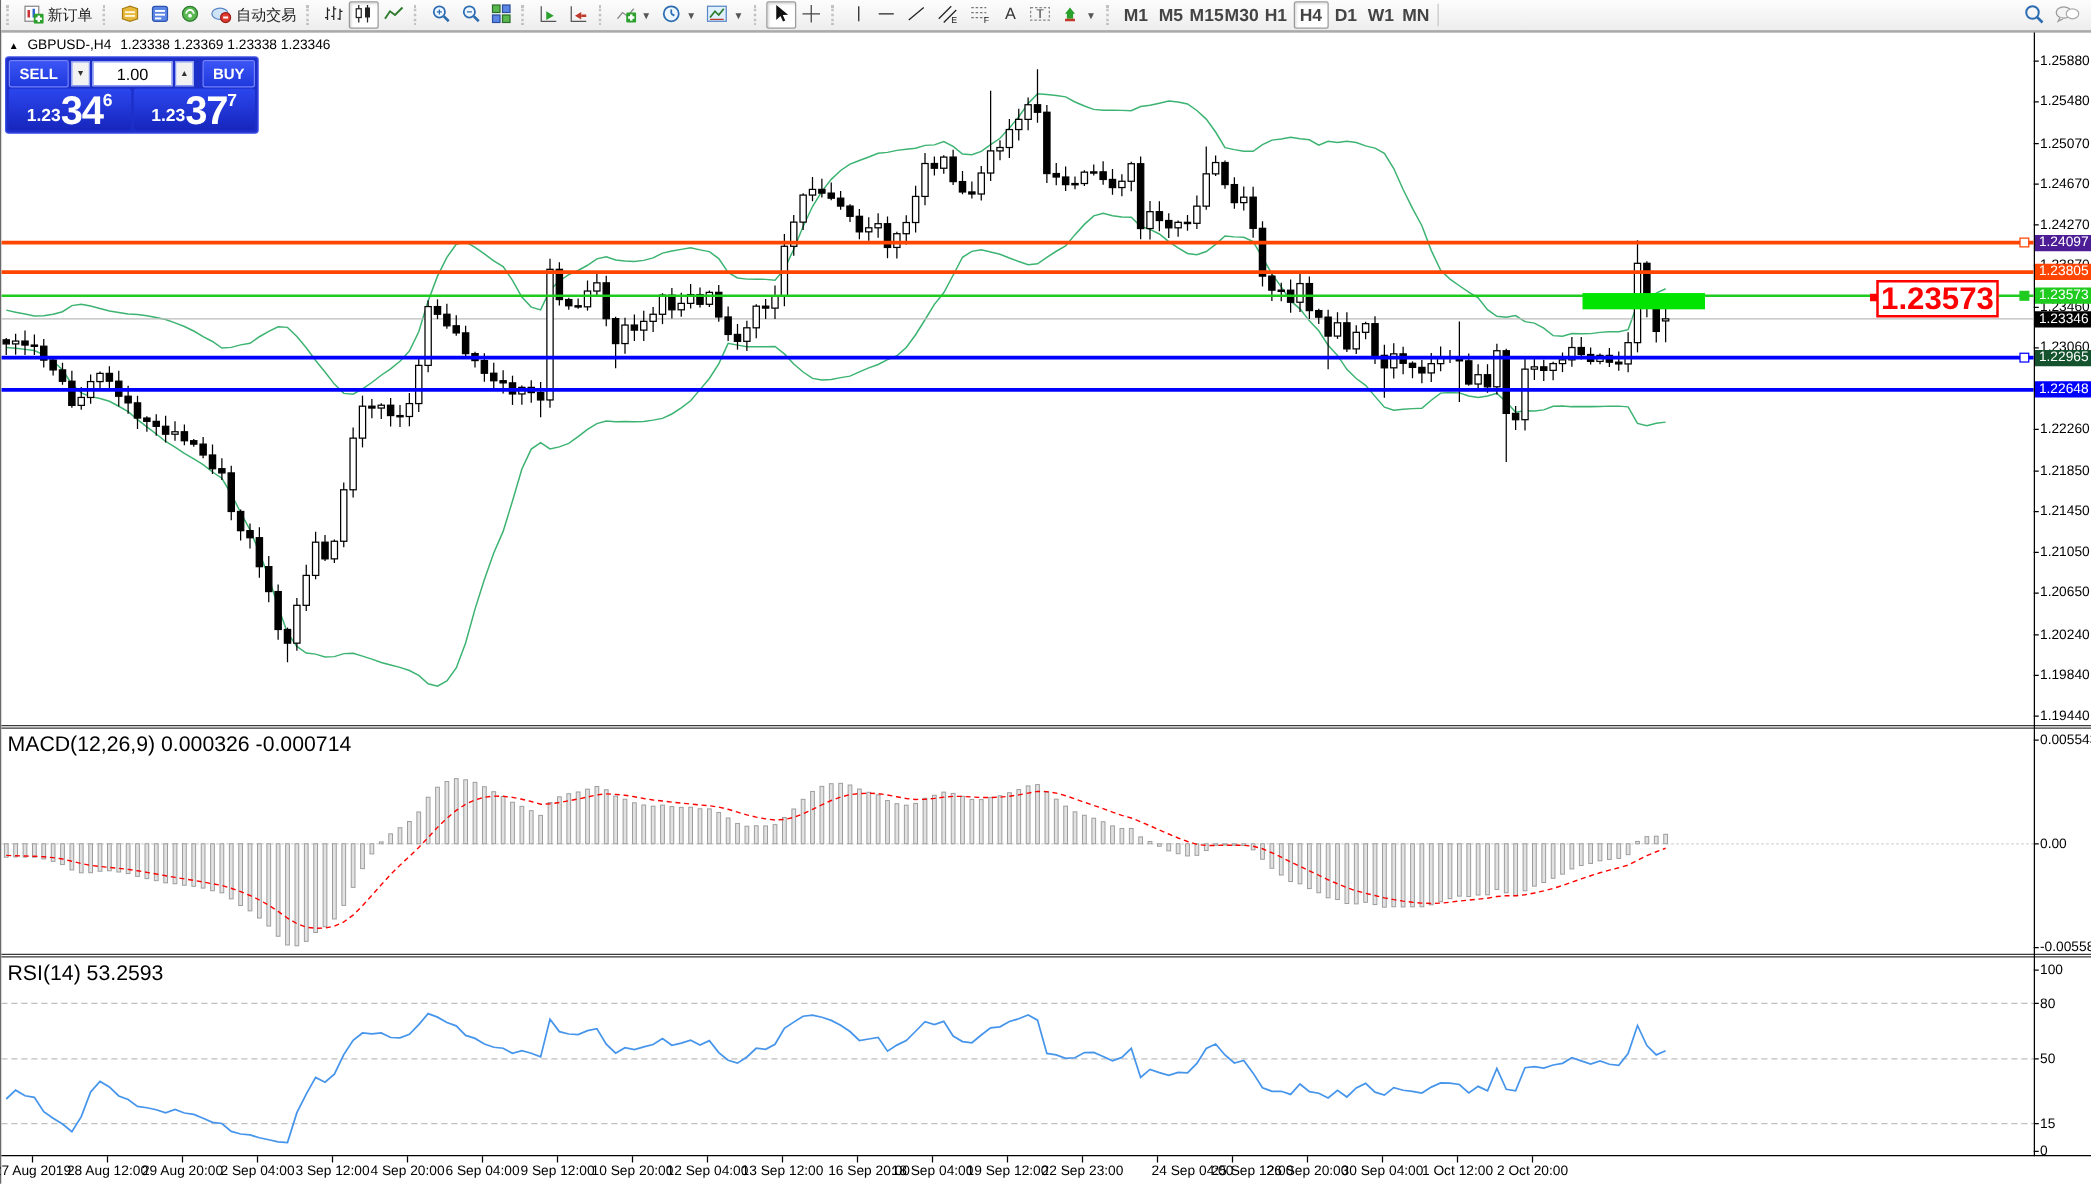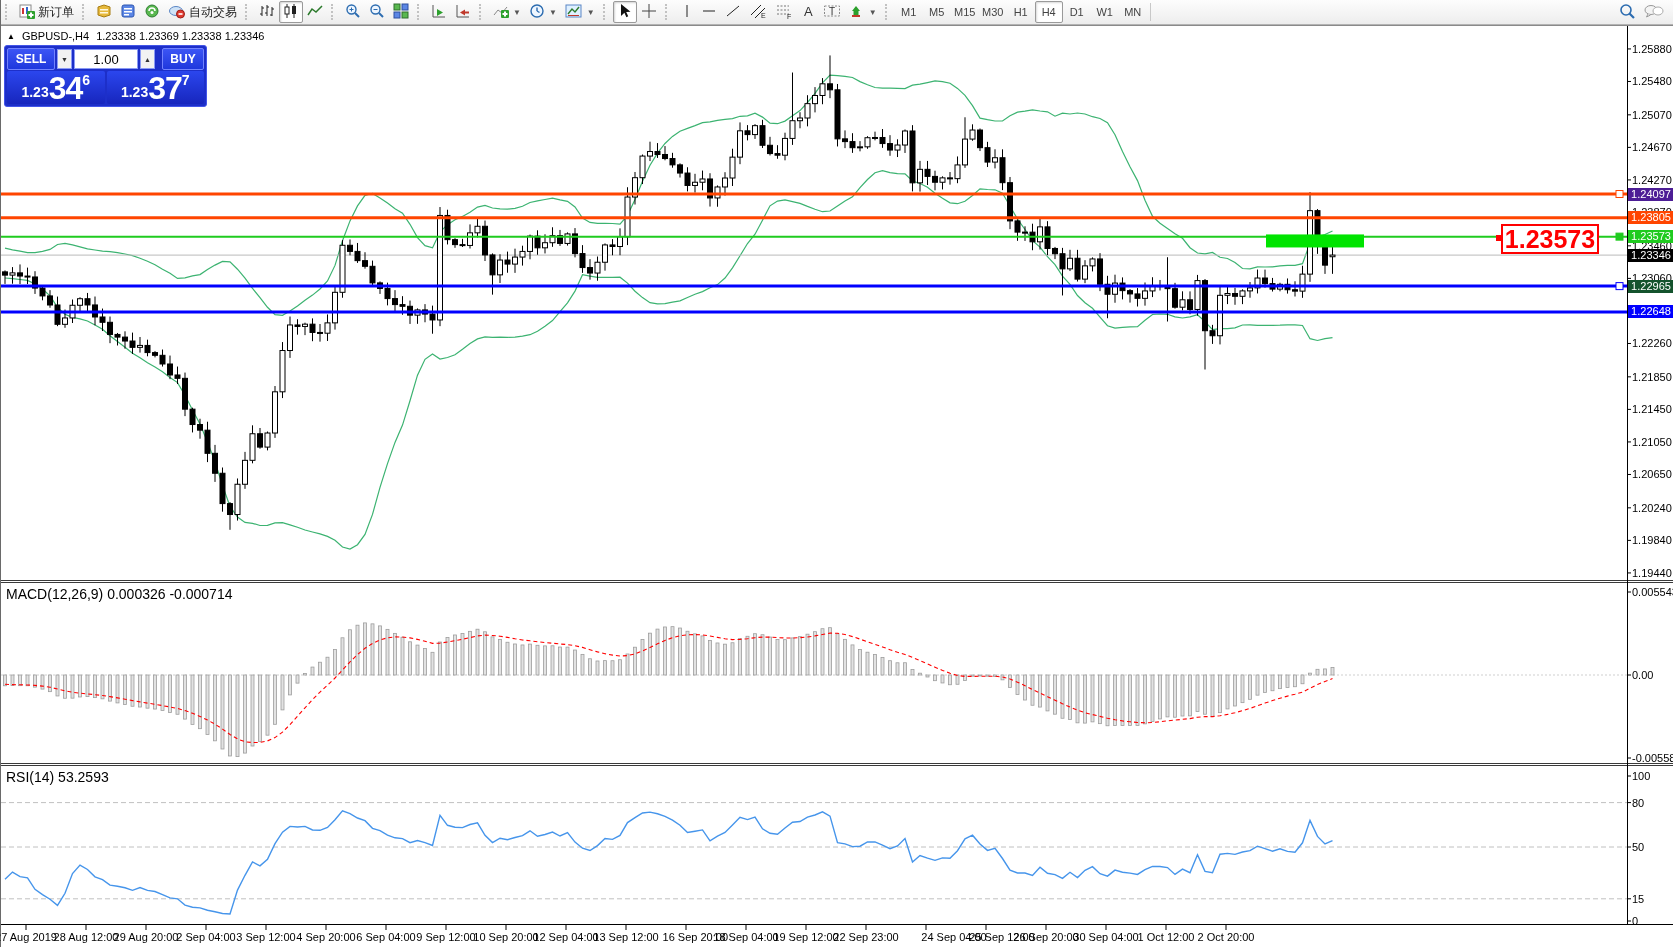--- a/index.html
+++ b/index.html
@@ -8,32 +8,32 @@
   
   #toolbar{position:absolute;left:0;top:0;width:1673px;height:25px;background:linear-gradient(#fdfdfd,#ededed);
     border-bottom:1px solid #b3b3b3;display:flex;align-items:center;box-sizing:border-box;z-index:40;font-size:12px;color:#222;}
   .tbtn{height:22px;min-width:22px;display:flex;align-items:center;justify-content:flex-end;gap:3px;
     padding:0 3px;border:1px solid transparent;border-radius:2px;box-sizing:border-box;}
   .tbtn.pressed{background:#fff;border:1px solid #9a9a9a;box-shadow:inset 1px 1px 2px rgba(0,0,0,.18);}
   .tbtn .lbl{white-space:nowrap;}
   .grip{width:5px;height:16px;border-left:2px dotted #c2c2c2;margin:0 3px 0 4px;}
   .sep{width:1px;height:18px;background:#c8c8c8;margin:0 3px;}
   .caret{font-size:8px;color:#555;margin-left:1px;}
-  .tf{width:26px;text-align:center;font-weight:normal;font-size:11px;color:#444;height:20px;line-height:20px;border:1px solid transparent;border-radius:2px;}
+  .tf{width:26px;text-align:center;font-weight:bold;font-size:14px;color:#444;height:20px;line-height:20px;border:1px solid transparent;border-radius:2px;}
   .tf.pressed{background:#fff;border:1px solid #9a9a9a;box-shadow:inset 1px 1px 2px rgba(0,0,0,.15);}
   #tb-right{margin-left:auto;display:flex;align-items:center;gap:8px;padding-right:10px;}
   
   #chart-svg{position:absolute;left:0;top:0;z-index:5;}
   .abs{position:absolute;}
   #ohlc-header{left:6px;top:30px;font-size:11px;color:#000;display:flex;gap:7px;align-items:center;z-index:20;}
   #ohlc-header .tri{font-size:8px;}
   .ptick{position:absolute;left:1631px;width:44px;font-size:11px;color:#000;z-index:10;}
   .badge{position:absolute;left:1627px;width:46px;height:13px;font-size:11px;line-height:13px;color:#fff;text-align:center;z-index:12;}
   .dlabel{position:absolute;width:84px;text-align:center;font-size:11px;color:#000;top:931px;z-index:10;}
-  .pane-label{position:absolute;left:5px;font-size:14px;color:#000;z-index:15;}
+  .pane-label{position:absolute;left:5px;font-size:17px;color:#000;z-index:15;}
   
   #ocw{left:3px;top:45px;width:203px;height:62px;background:#1d2fc9;border:1px solid #4355e8;border-radius:3px;z-index:30;box-sizing:border-box;}
   #ocw .row1{display:flex;align-items:center;height:24px;padding:2px 2px 0 2px;gap:2px;box-sizing:border-box;}
   .obtn{height:20px;background:linear-gradient(#3c55f5,#1f38dd);border:1px solid #7283ff;border-radius:2px;color:#fff;
     font-size:12px;font-weight:bold;display:flex;align-items:center;justify-content:center;}
   #sell-btn{width:46px;} #buy-btn{width:40px;margin-left:auto;}
   .spin{width:15px;height:20px;background:#f2f2f2;border:1px solid #8a9af5;font-size:7px;color:#333;display:flex;align-items:center;justify-content:center;box-sizing:border-box;}
   #vol{width:64px;height:20px;background:#fff;border:1px solid #8a9af5;font-size:13px;color:#000;text-align:center;line-height:20px;box-sizing:border-box;}
   #ocw .row2{display:flex;height:36px;gap:2px;padding:1px 2px 2px 2px;box-sizing:border-box;text-align:right;}
   .pcell{flex:1;background:linear-gradient(#2b46ee,#1726bd);border-radius:2px;color:#fff;display:flex;align-items:flex-end;justify-content:center;padding-bottom:1px;}

